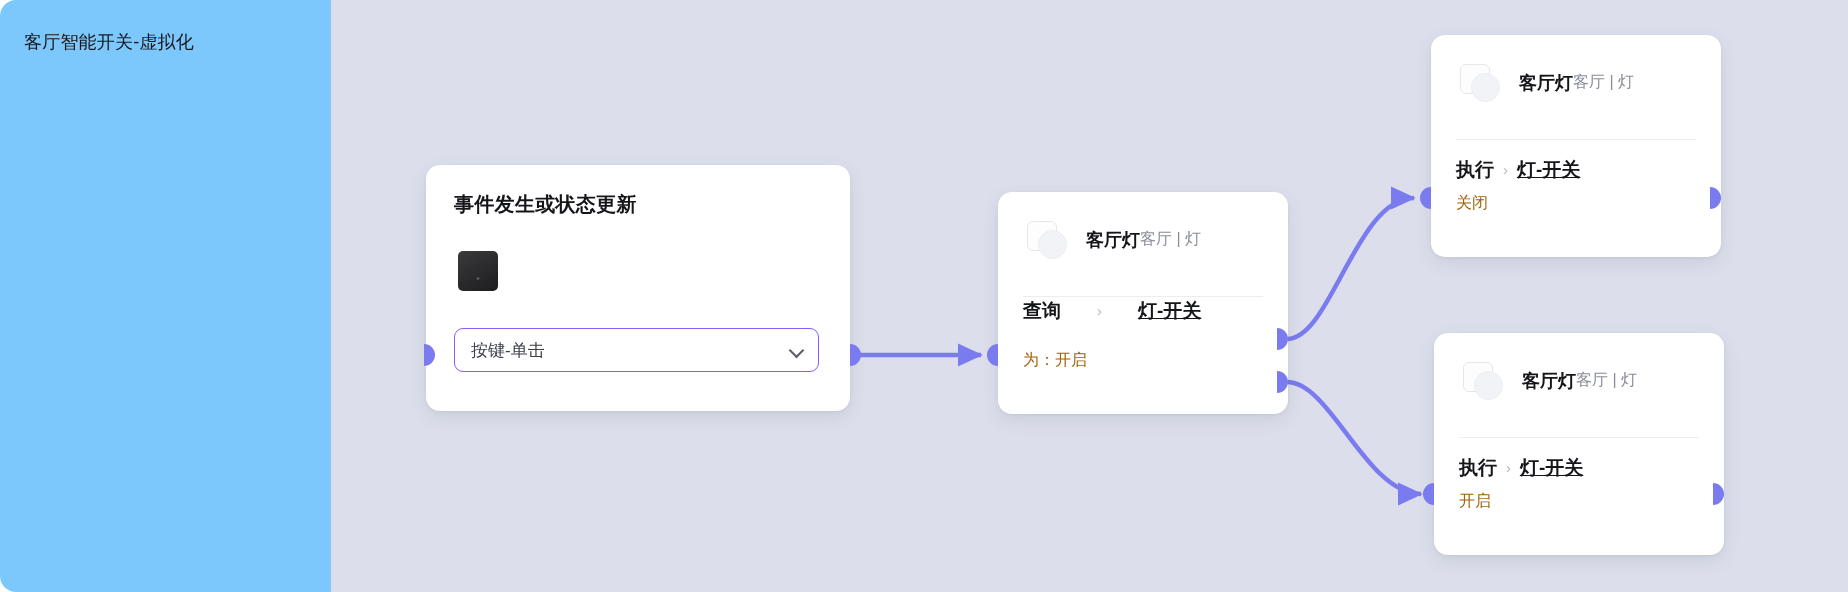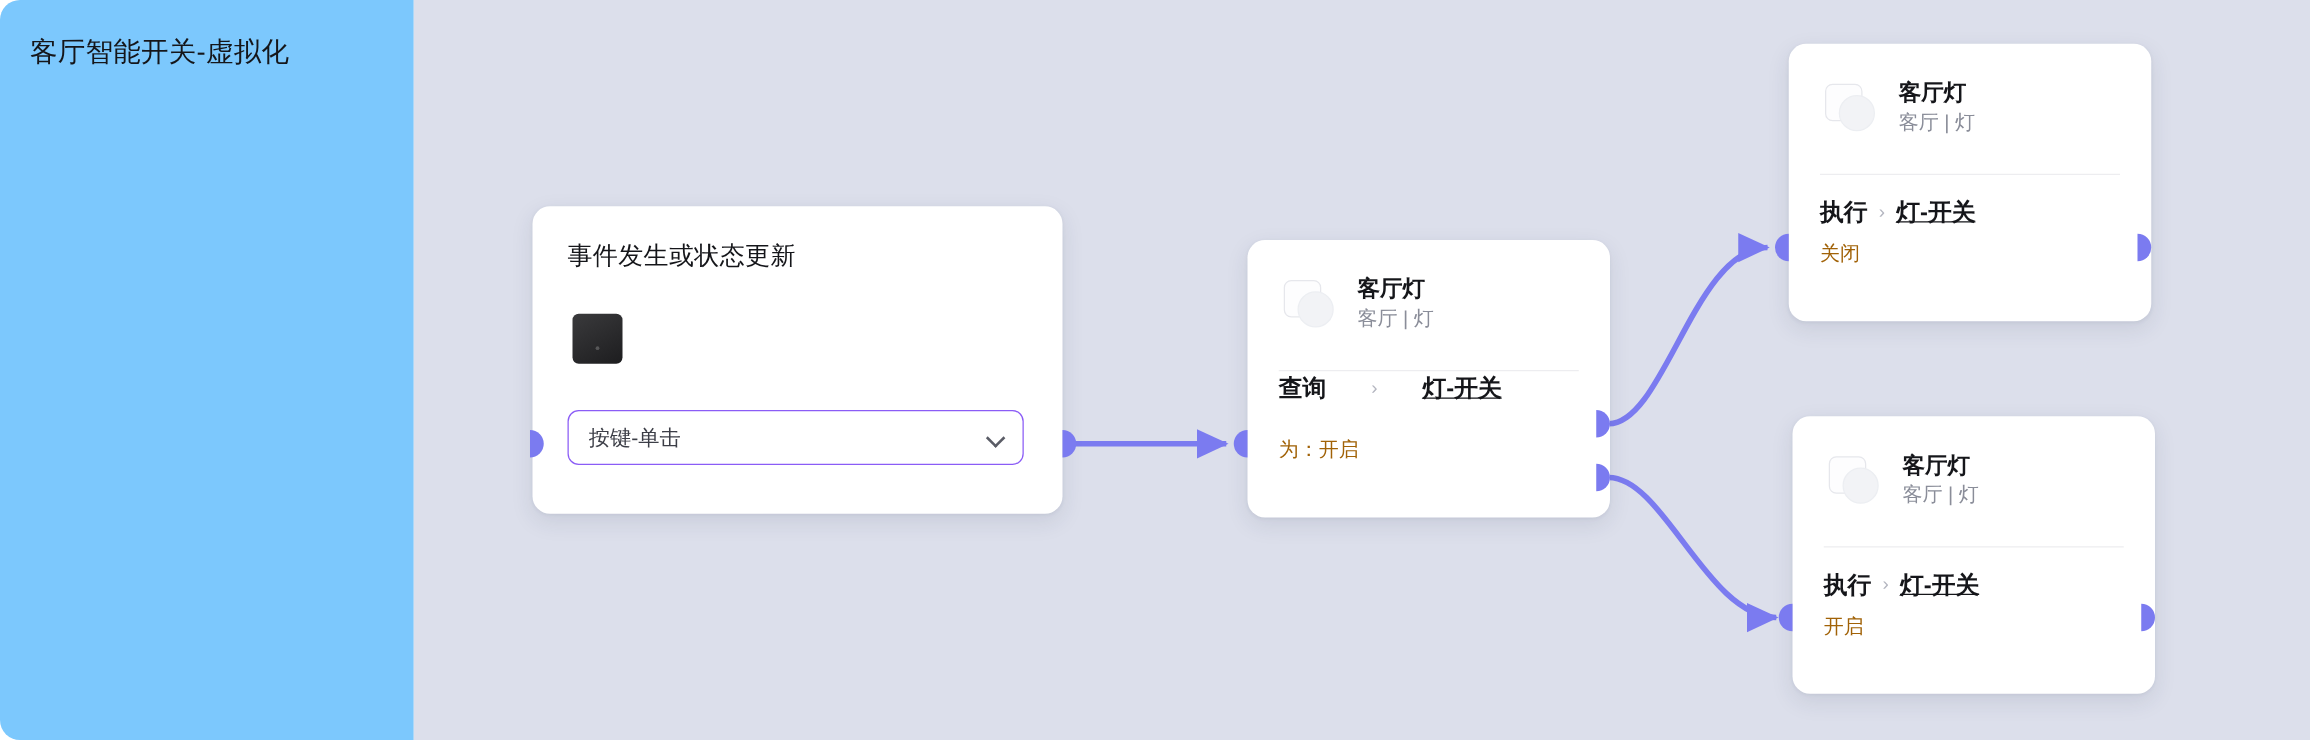--- a/index.html
+++ b/index.html
@@ -26,21 +26,21 @@
     width: 331px;
     height: 592px;
     background: #7cc8fd;
     border-top-left-radius: 16px;
     border-bottom-left-radius: 16px;
   }
   .sidebar-title {
     position: absolute;
     left: 24px;
     top: 29px;
-    font-size: 22px;
+    font-size: 18px;
     line-height: 26px;
     color: #15161a;
     letter-spacing: 0.2px;
     white-space: nowrap;
   }
 
   
   .canvas {
     position: absolute;
     left: 331px; top: 0;
@@ -62,31 +62,31 @@
   .node {
     position: absolute;
     background: #ffffff;
     border-radius: 14px;
     box-shadow: 0 6px 18px rgba(40, 45, 80, 0.10),
                 0 1px 3px rgba(40, 45, 80, 0.06);
   }
 
   .node-title {
     font-size: 20px;
-    font-weight: normal;
+    font-weight: bold;
     color: #15161a;
     letter-spacing: 0.3px;
   }
 
   .device-row {
     display: flex;
     align-items: center;
   }
 
-  .device-texts { display: flex; flex-direction: column; }
+  .device-texts { display: flex; flex-direction: row; }
 
   .device-name {
     font-size: 18px;
     font-weight: bold;
     color: #15161a;
     line-height: 26px;
     white-space: nowrap;
   }
   .device-meta {
     font-size: 16px;

